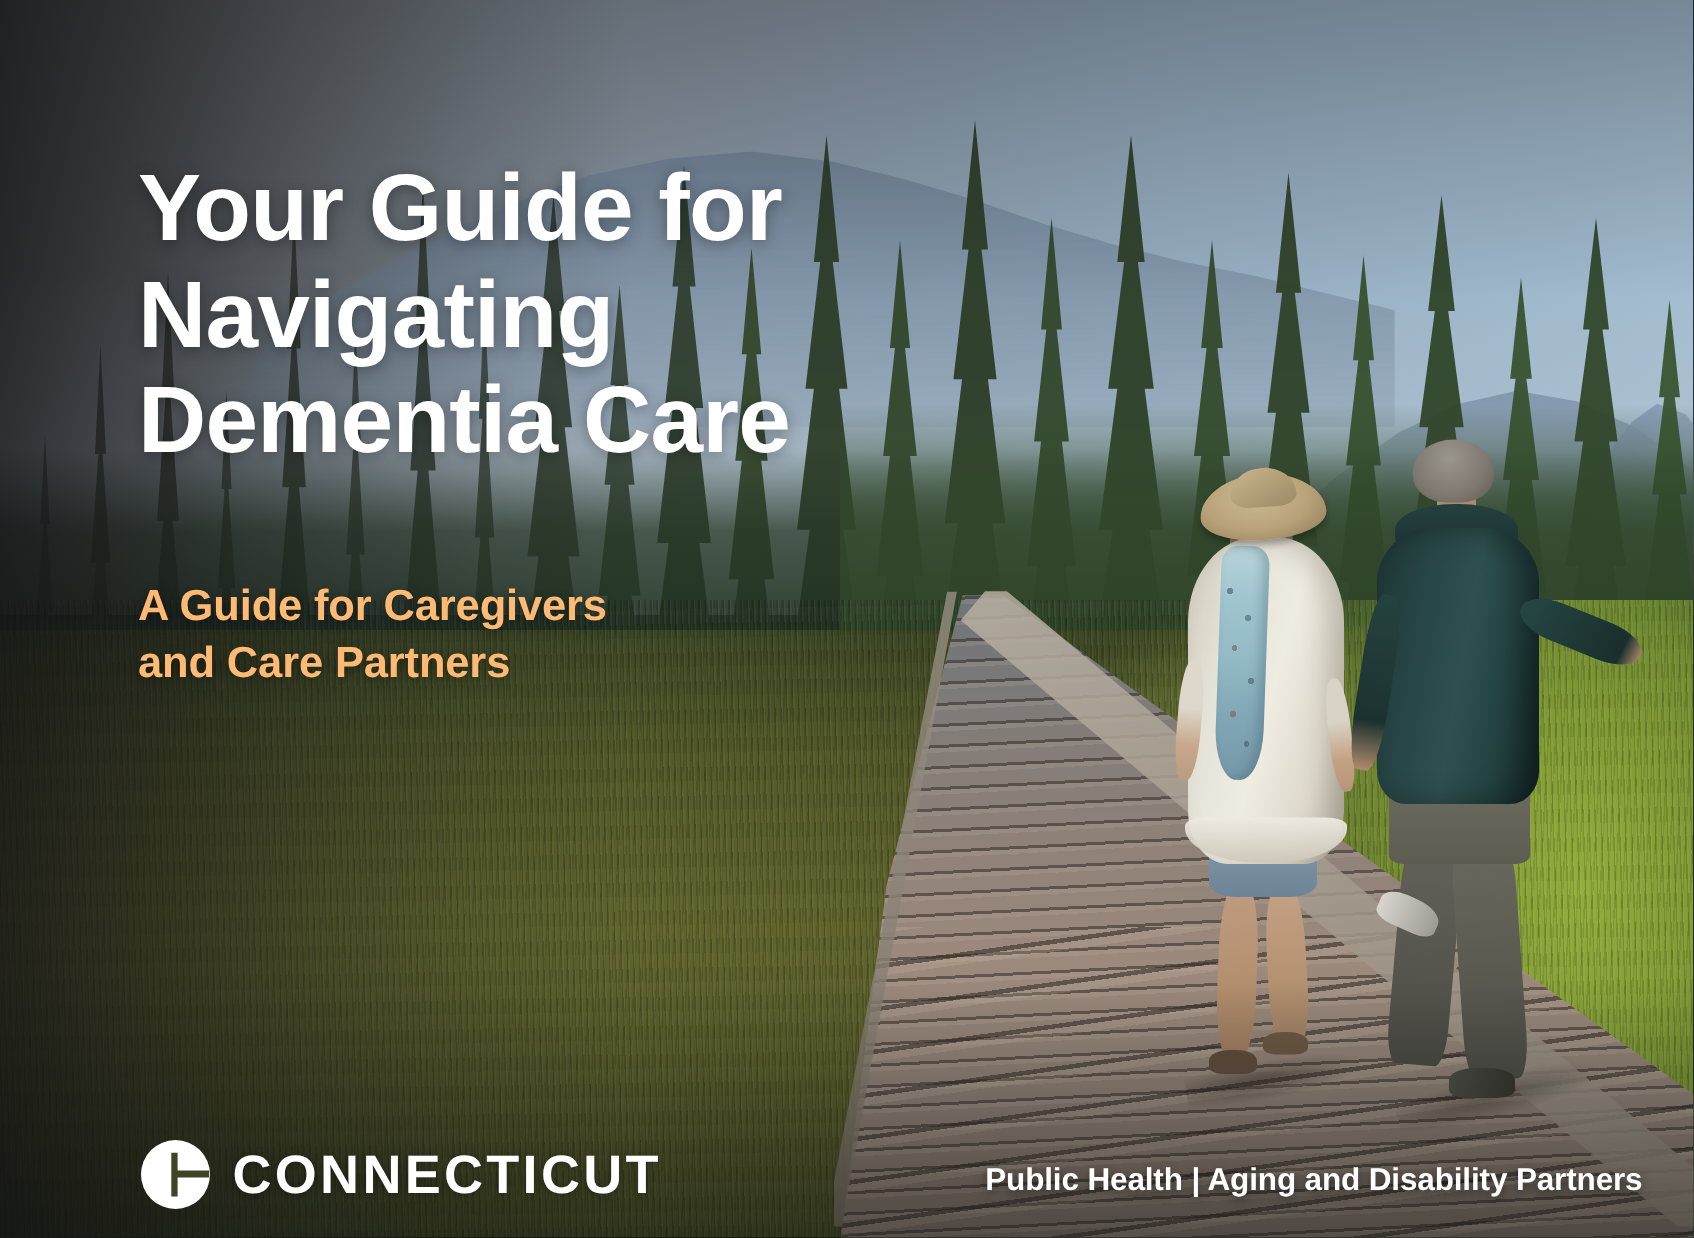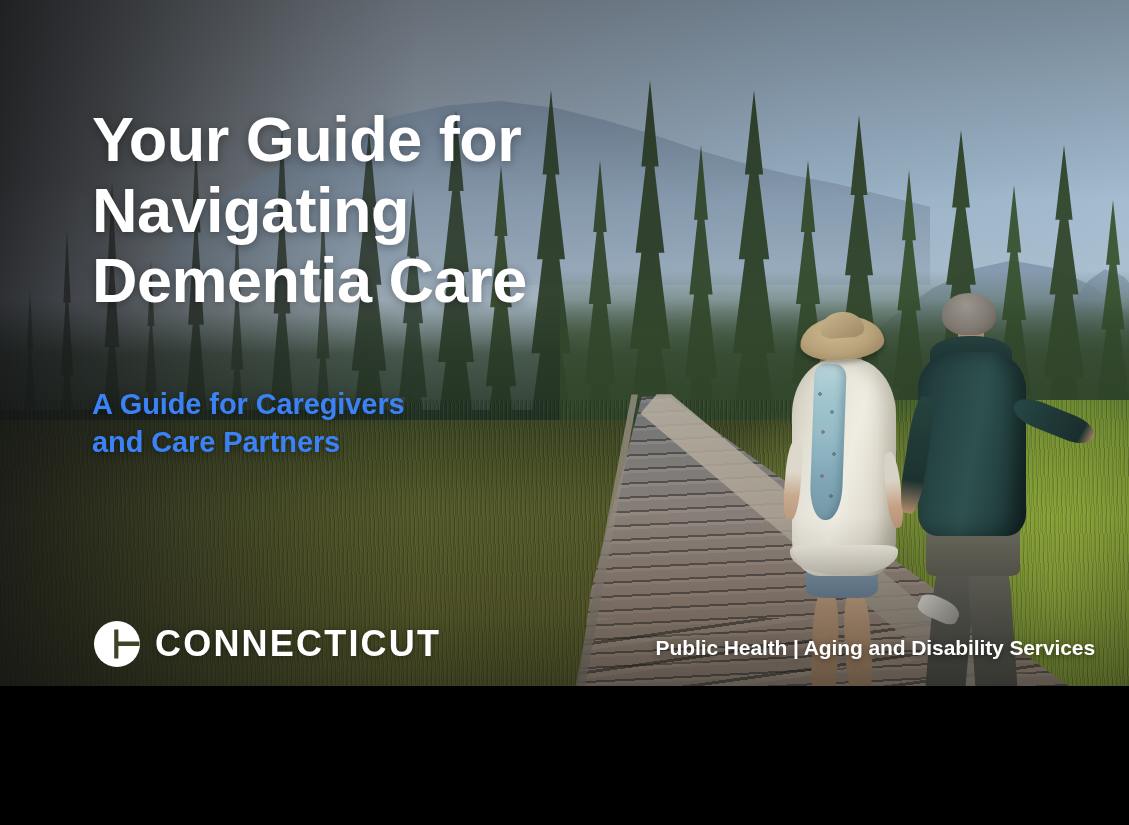--- a/index.html
+++ b/index.html
@@ -8,21 +8,21 @@
     padding: 0;
     background: #000;
   }
   body {
     font-family: "Liberation Sans", sans-serif;
   }
 
   #cover {
     position: relative;
     width: 1129px;
-    height: 686px;
+    height: 825px;
     overflow: hidden;
     background: #2b3138;
   }
 
   
   .photo {
     position: absolute;
     inset: 0;
     overflow: hidden;
   }
@@ -486,21 +486,21 @@
     letter-spacing: -0.5px;
     text-shadow: 0 2px 10px rgba(0,0,0,0.35);
     white-space: pre-line;
   }
 
   .subtitle {
     position: absolute;
     left: 92px;
     top: 385px;
     margin: 0;
-    color: #3b82f6;
+    color: #fdba74;
     font-family: "Liberation Sans", sans-serif;
     font-size: 29px;
     font-weight: bold;
     line-height: 1.32;
     letter-spacing: -0.1px;
     text-shadow: 0 2px 8px rgba(0,0,0,0.4);
     white-space: pre-line;
   }
 
   
@@ -647,16 +647,16 @@
 and Care Partners</p>
 
     <div class="brand">
       <svg class="brand-mark" viewBox="0 0 48 48">
         <circle cx="24" cy="24" r="23" fill="#ffffff"></circle>
         <path d="M21.2 9.5 h4.2 v11.9 h21.0 v4.6 h-21.0 v12.6 h-4.2 z" fill="#3f4328"></path>
       </svg>
       <span class="brand-word">CONNECTICUT</span>
     </div>
 
-    <div class="dept">Public Health | Aging and Disability Services</div>
+    <div class="dept">Public Health | Aging and Disability Partners</div>
   </div>
 
 </div>
 
 </body></html>

